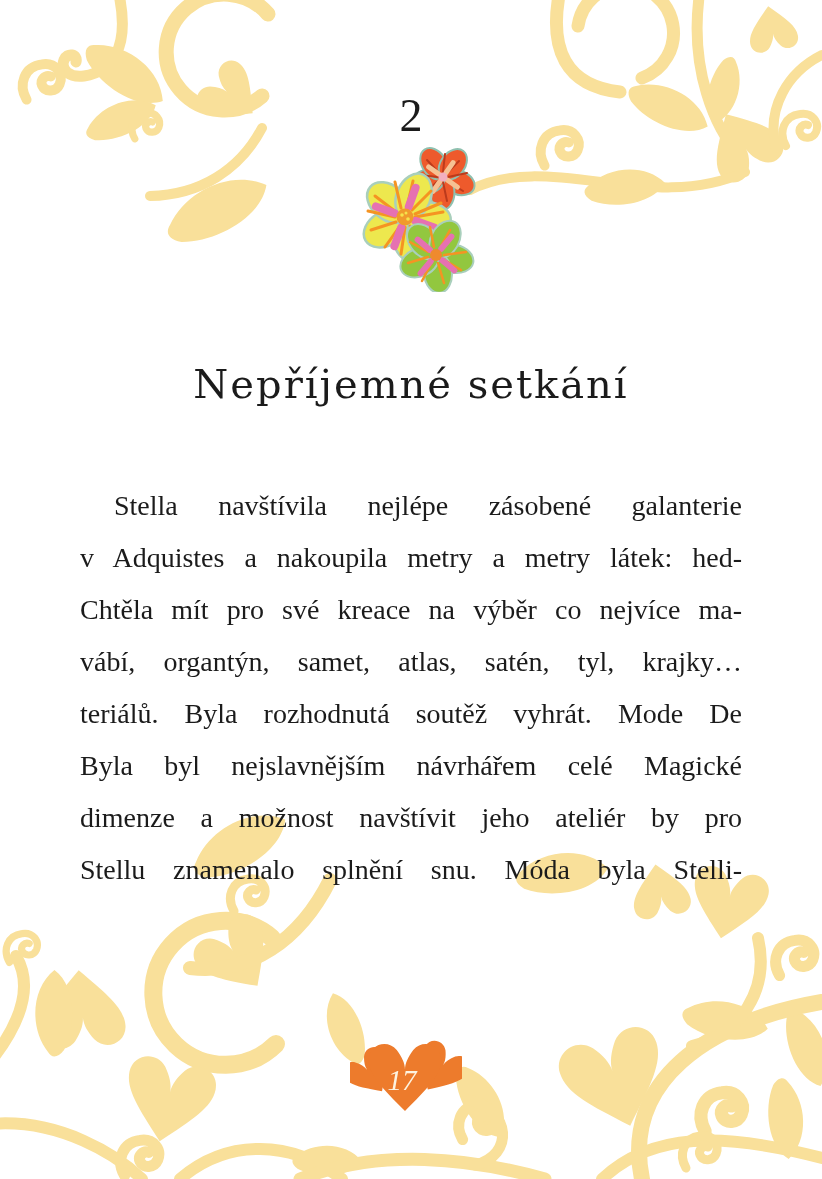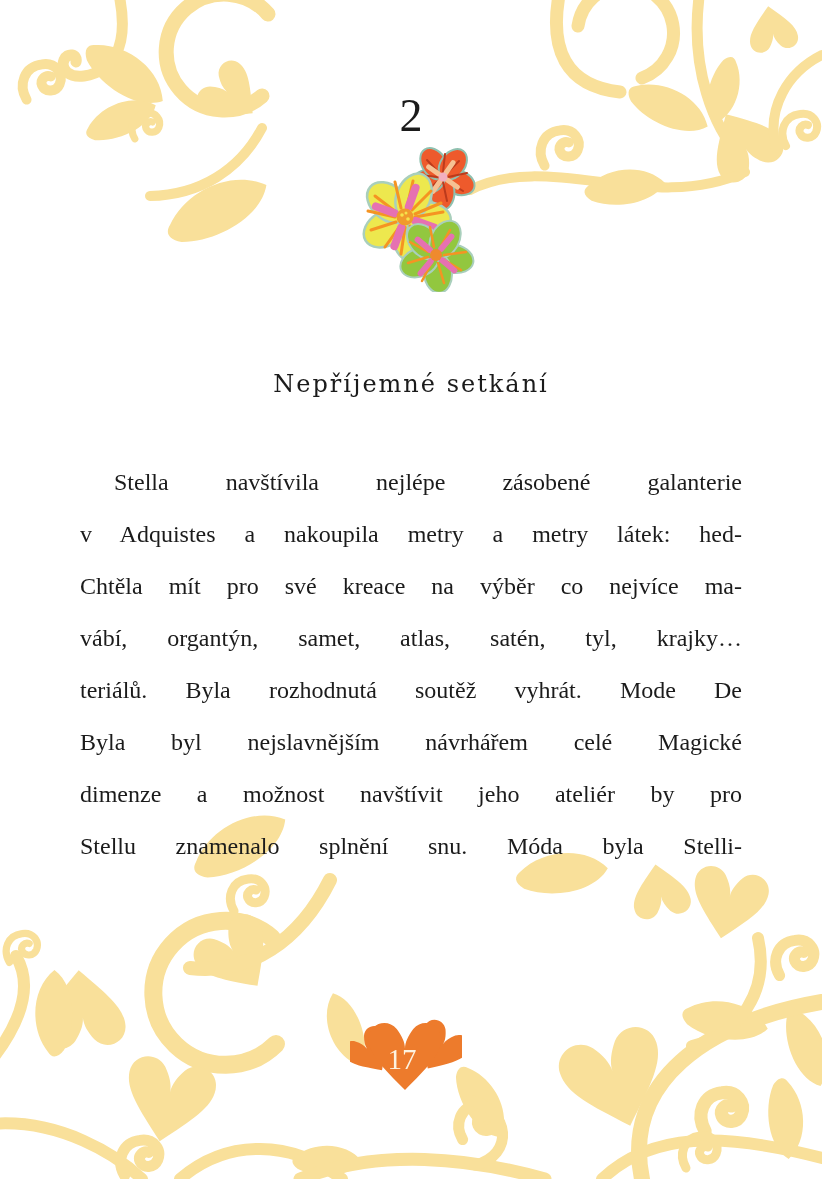--- a/index.html
+++ b/index.html
@@ -29,39 +29,39 @@
     color:var(--ink);
   }
   svg.flowers{
     position:absolute;left:348px;top:142px;width:140px;height:150px;
   }
   .chapter-title{
     position:absolute;left:0;top:356px;width:822px;
     text-align:center;
     font-family:"DejaVu Serif","Liberation Serif",serif;
     font-weight:normal;
-    font-size:24px;line-height:56px;
+    font-size:40px;line-height:56px;
     letter-spacing:2px;
     color:var(--ink);
   }
   .body-text{
-    position:absolute;left:80px;top:456px;width:662px;
-    font-size:24px;
+    position:absolute;left:80px;top:480px;width:662px;
+    font-size:28px;
     color:var(--ink);
   }
   .bline{
     text-align:justify;
     height:52px;line-height:52px;
     overflow:hidden;
     white-space:normal;
   }
   .bline::after{content:"";display:inline-block;width:100%;height:0;}
   .bline.indent{text-indent:34px;}
   .page-number-wrap{
-    position:absolute;left:350px;top:1017px;width:112px;height:80px;
+    position:absolute;left:350px;top:1038px;width:112px;height:80px;font-style:italic;
   }
   .page-number-wrap svg{position:absolute;left:0;top:0;width:112px;height:80px;}
   .page-num{
     position:absolute;left:0;top:26px;width:104px;
     text-align:center;
     font-size:29px;line-height:32px;
     color:#FDF3E0;
   }
   .orn-fill{fill:var(--orn);}
   .orn-stroke{fill:none;stroke:var(--orn);stroke-linecap:round;}

